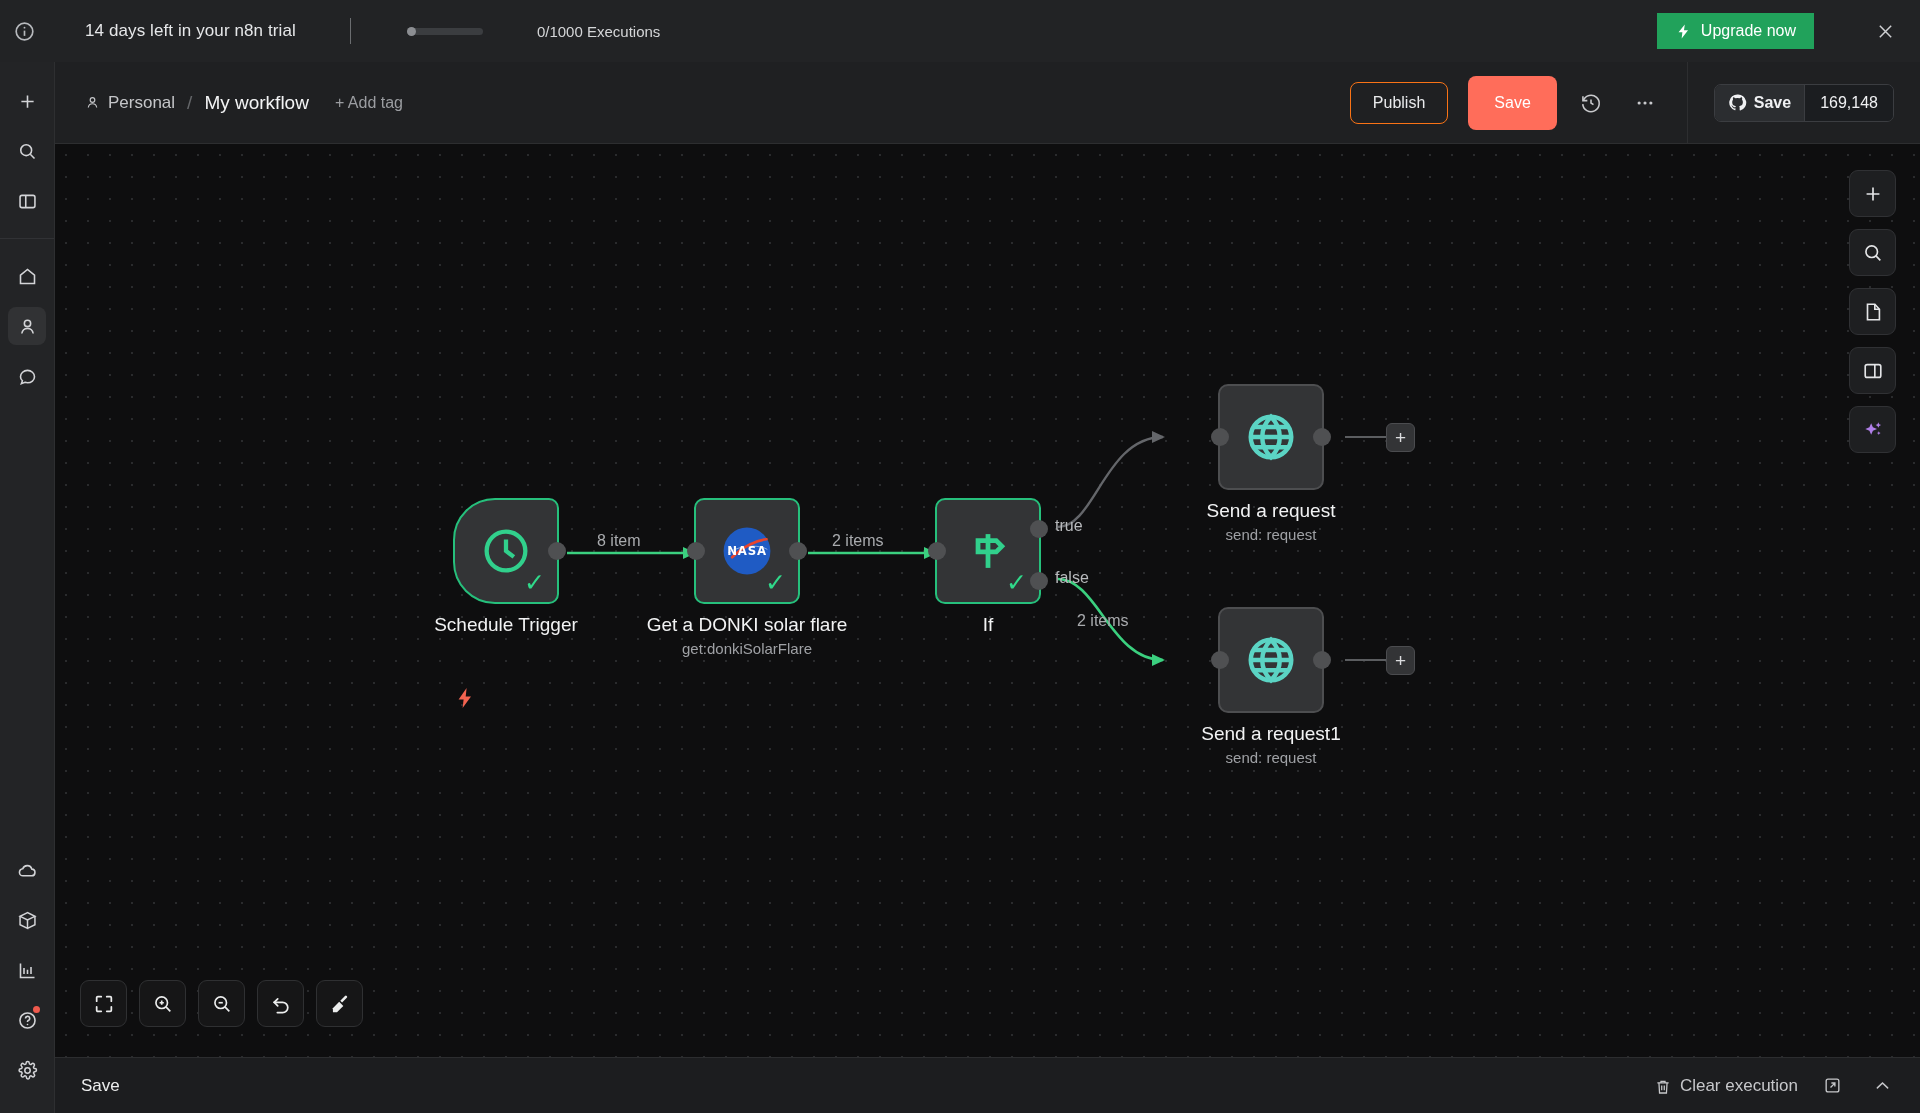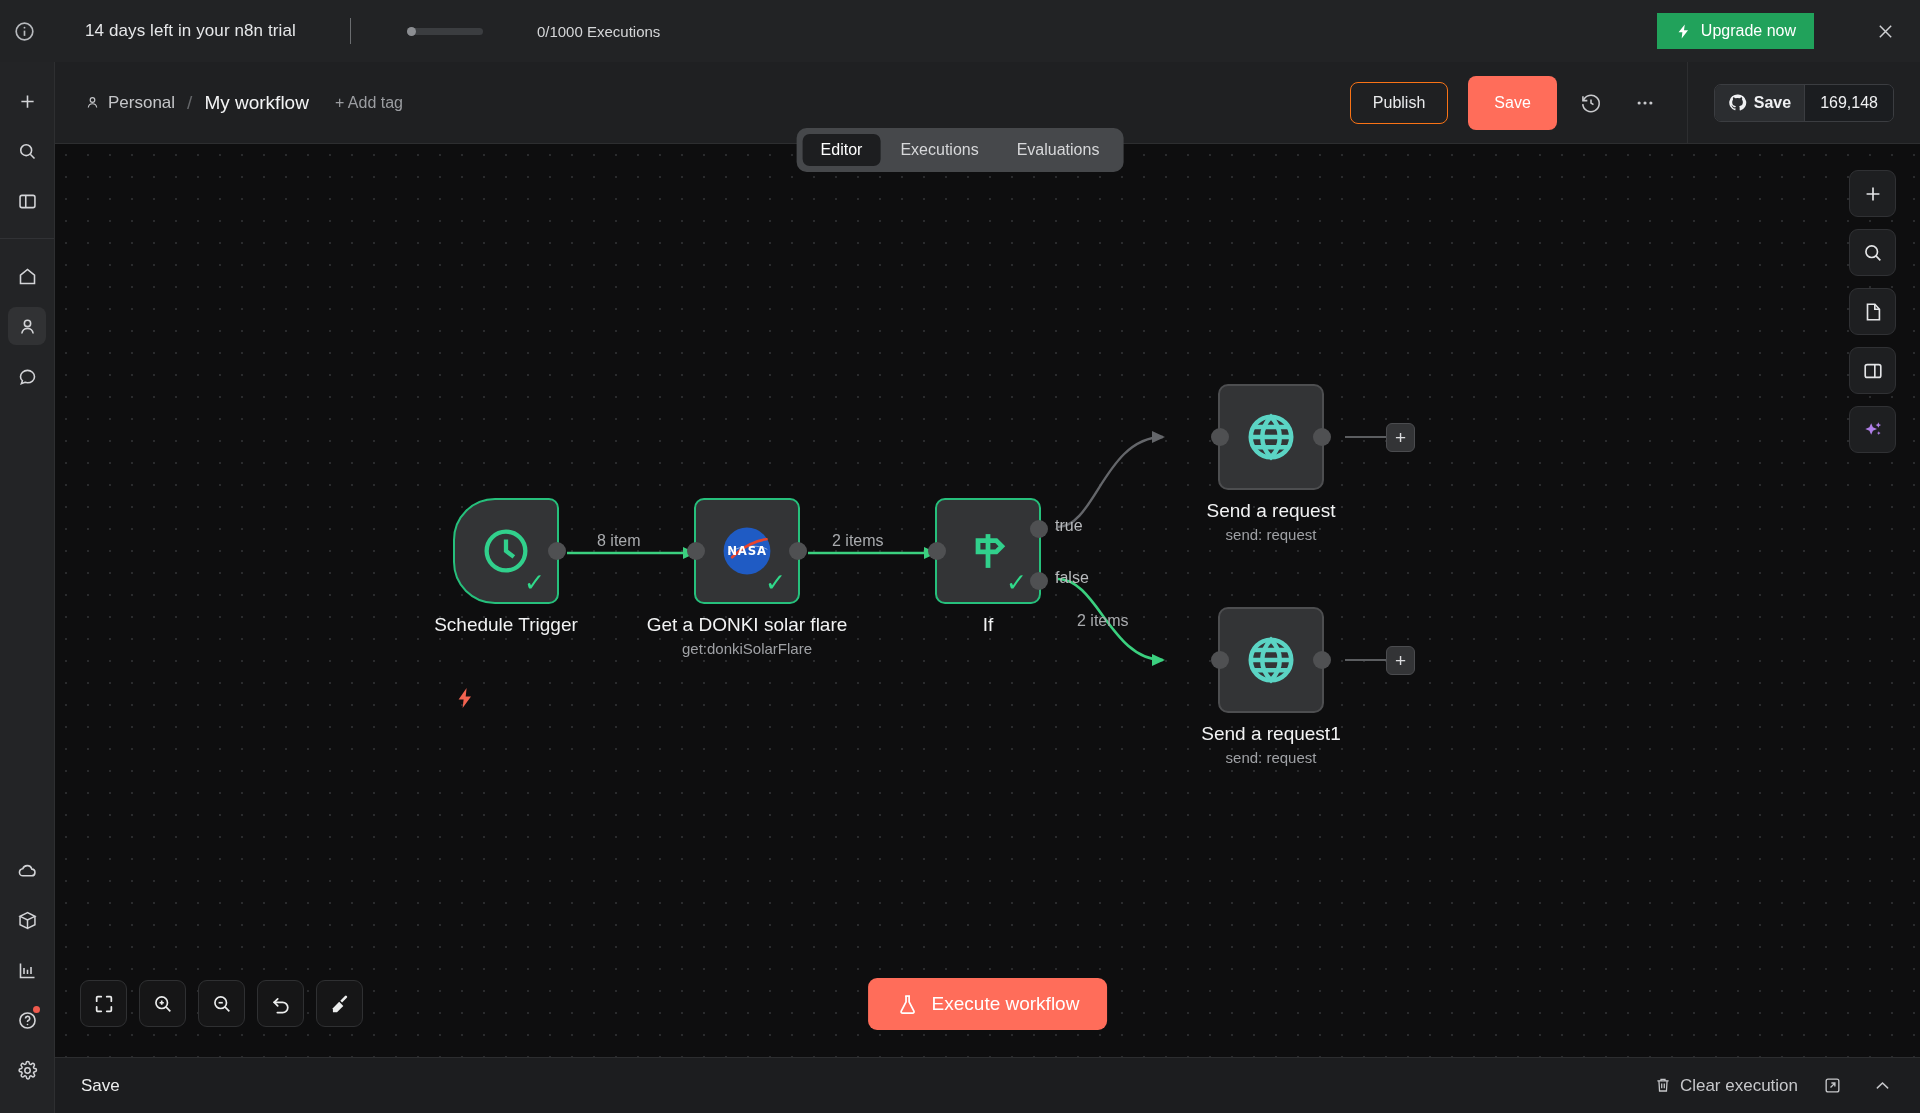--- a/index.html
+++ b/index.html
@@ -215,21 +215,21 @@
 
   
   .logs-bar {
     position: absolute; left: 55px; bottom: 0; right: 0; height: 56px;
     background: #1c1d1f; border-top: 1px solid #2c2d2f;
     display: flex; align-items: center; padding: 0 22px 0 26px; z-index: 30;
   }
   .logs-title { color: #eceded; font-size: 17px; }
   .logs-spacer { flex: 1 1 auto; }
   .logs-action {
-    display: flex; align-items: flex-start; gap: 8px; color: #c6c7ca; font-size: 17px;
+    display: flex; align-items: flex-end; gap: 8px; color: #c6c7ca; font-size: 17px;
     cursor: pointer; background: none; border: none; font-family: inherit;
   }
   .logs-action svg { width: 18px; height: 18px; }
   .logs-icon-btn {
     width: 32px; height: 32px; margin-left: 18px; color: #c6c7ca;
     display: flex; align-items: center; justify-content: center; cursor: pointer;
     background: none; border: none;
   }
   .logs-icon-btn svg { width: 19px; height: 19px; }
   svg { display: block; }
@@ -381,25 +381,20 @@
           <svg viewBox="0 0 24 24" fill="currentColor">
               <path d="M12 1.8A10.3 10.3 0 0 0 8.7 21.9c.5.1.7-.2.7-.5v-2c-2.9.6-3.5-1.3-3.5-1.3-.5-1.2-1.2-1.6-1.2-1.6-.9-.6.1-.6.1-.6 1 .1 1.6 1.1 1.6 1.1.9 1.6 2.4 1.1 3 .9.1-.7.4-1.1.7-1.4-2.3-.3-4.8-1.2-4.8-5.2 0-1.2.4-2.1 1.1-2.9-.1-.3-.5-1.4.1-2.9 0 0 .9-.3 2.9 1.1a9.8 9.8 0 0 1 5.3 0c2-1.4 2.9-1.1 2.9-1.1.6 1.5.2 2.6.1 2.9.7.8 1.1 1.7 1.1 2.9 0 4-2.5 4.9-4.8 5.2.4.3.7 1 .7 2v3c0 .3.2.6.8.5A10.3 10.3 0 0 0 12 1.8z"></path>
             </svg>
         </span>
         <span>Save</span>
       </div>
       <div class="gh-right">169,148</div>
     </div>
   </div>
 
-  <div class="tabs">
-    <button class="tab active">Editor</button>
-    <button class="tab">Executions</button>
-    <button class="tab">Evaluations</button>
-  </div>
 
   <div class="canvas">
 
     <svg width="1865" height="913" style="position:absolute;left:0;top:0;">
 
       <path d="M 512 409 L 628 409" stroke="#3bd07f" stroke-width="2.4" fill="none"></path>
       <polygon points="628,403 641,409 628,415" fill="#3bd07f"></polygon>
 
       <path d="M 753 409 L 869 409" stroke="#3bd07f" stroke-width="2.4" fill="none"></path>
       <polygon points="869,403 882,409 869,415" fill="#3bd07f"></polygon>
@@ -574,29 +569,20 @@
         </svg>
       </button>
       <button class="zt-btn">
         <svg viewBox="0 0 24 24" fill="currentColor">
           <path d="M19.4 3.3a1.4 1.4 0 0 0-2 0l-5.1 5.1 2 2 5.1-5.1a1.4 1.4 0 0 0 0-2z"></path>
           <path d="M11.1 9.6 4.2 16.5l.1 4.4 4.4.1 6.9-6.9z"></path>
         </svg>
       </button>
     </div>
 
-    <button class="exec-btn">
-      <span>
-        <svg viewBox="0 0 24 24" fill="none" stroke="currentColor" stroke-width="1.8" stroke-linejoin="round">
-          <path d="M9.5 3.2h5"></path>
-            <path d="M10.4 3.2v6L5.4 19c-.5 1 .2 2 1.3 2h10.6c1.1 0 1.8-1 1.3-2l-5-9.8v-6"></path>
-        </svg>
-      </span>
-      <span>Execute workflow</span>
-    </button>
   </div>
 
   <div class="logs-bar">
     <span class="logs-title">Save</span>
     <span class="logs-spacer"></span>
     <button class="logs-action">
       <span>
         <svg viewBox="0 0 24 24" fill="none" stroke="currentColor" stroke-width="1.7">
           <path d="M4.5 6.5h15"></path>
             <path d="M9.3 6.5V4.4h5.4v2.1"></path>

